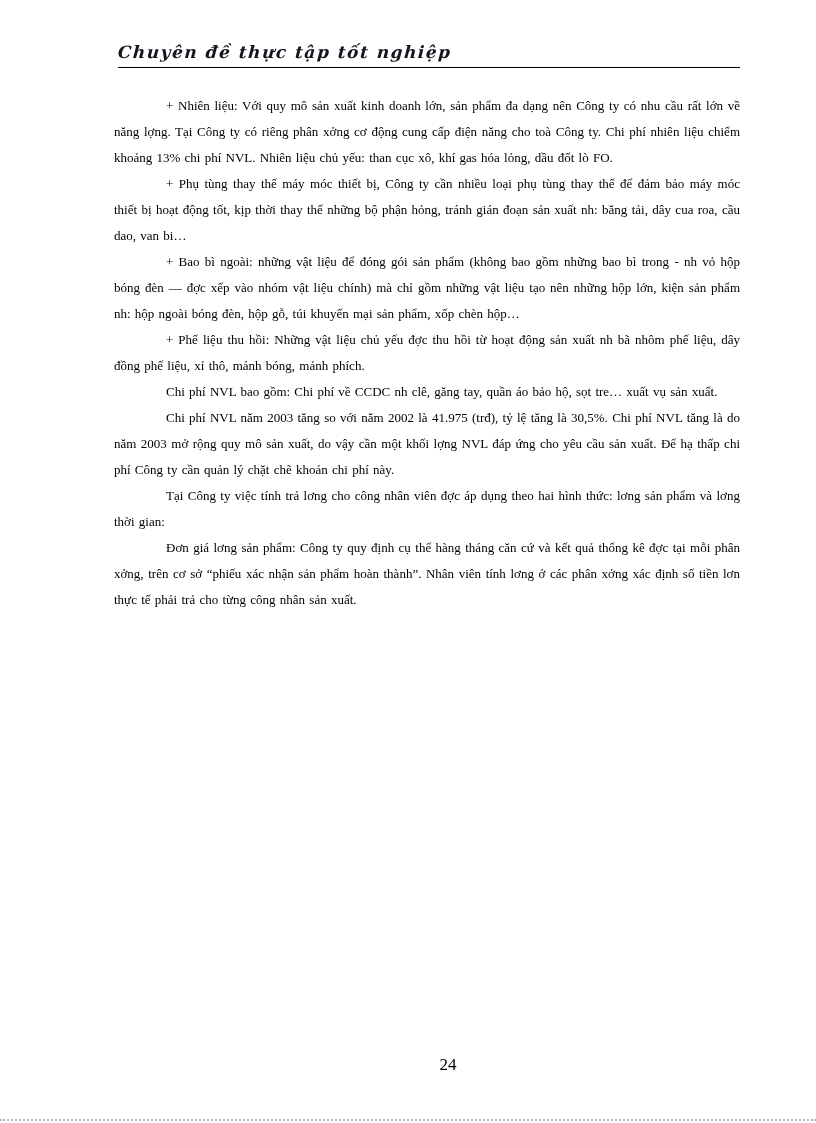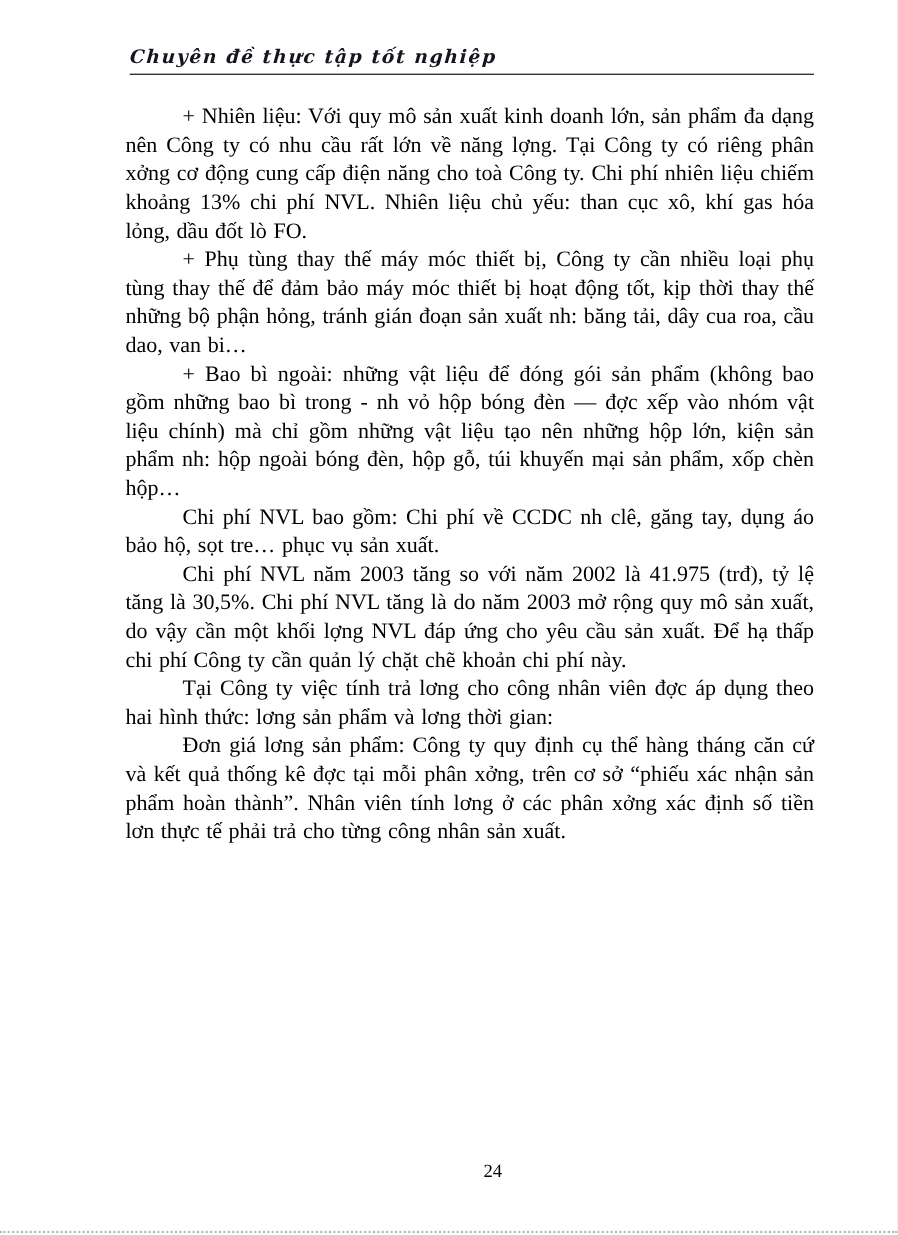--- a/index.html
+++ b/index.html
@@ -43,21 +43,21 @@
       color: #15151f;
       transform: skewX(-4deg);
     }
 
     
     .doc-body {
       position: absolute;
       left: 114px;
       top: 93px;
       width: 626px;
-      font-size: 20px;
+      font-size: 13px;
       line-height: 26px;
       text-align: justify;
       word-spacing: 1px;
     }
     .doc-body p {
       margin: 0;
       padding: 0;
       text-indent: 52px;
     }
 
@@ -87,21 +87,22 @@
 <div class="page">
 
   <div class="page-header">
     <span class="header-title">Chuyên đề thực tập tốt nghiệp</span>
   </div>
 
   <div class="doc-body">
     <p>+ Nhiên liệu: Với quy mô sản xuất kinh doanh lớn, sản phẩm đa dạng nên Công ty có nhu cầu rất lớn về năng lợng. Tại Công ty có riêng phân xởng cơ động cung cấp điện năng cho toà Công ty. Chi phí nhiên liệu chiếm khoảng 13% chi phí NVL. Nhiên liệu chủ yếu: than cục xô, khí gas hóa lỏng, dầu đốt lò FO.</p>
     <p>+ Phụ tùng thay thế máy móc thiết bị, Công ty cần nhiều loại phụ tùng thay thế để đảm bảo máy móc thiết bị hoạt động tốt, kịp thời thay thế những bộ phận hỏng, tránh gián đoạn sản xuất nh: băng tải, dây cua roa, cầu dao, van bi…</p>
     <p>+ Bao bì ngoài: những vật liệu để đóng gói sản phẩm (không bao gồm những bao bì trong - nh vỏ hộp bóng đèn — đợc xếp vào nhóm vật liệu chính) mà chỉ gồm những vật liệu tạo nên những hộp lớn, kiện sản phẩm nh: hộp ngoài bóng đèn, hộp gỗ, túi khuyến mại sản phẩm, xốp chèn hộp…</p>
-    <p>Chi phí NVL bao gồm: Chi phí về CCDC nh clê, găng tay, dụng áo bảo hộ, sọt tre… phục vụ sản xuất.</p>
+    <p>+ Phế liệu thu hồi: Những vật liệu chủ yếu đợc thu hồi từ hoạt động sản xuất nh bã nhôm phế liệu, dây đồng phế liệu, xỉ thô, mảnh bóng, mảnh phích.</p>
+    <p>Chi phí NVL bao gồm: Chi phí về CCDC nh clê, găng tay, quần áo bảo hộ, sọt tre… xuất vụ sản xuất.</p>
     <p>Chi phí NVL năm 2003 tăng so với năm 2002 là 41.975 (trđ), tỷ lệ tăng là 30,5%. Chi phí NVL tăng là do năm 2003 mở rộng quy mô sản xuất, do vậy cần một khối lợng NVL đáp ứng cho yêu cầu sản xuất. Để hạ thấp chi phí Công ty cần quản lý chặt chẽ khoản chi phí này.</p>
     <p>Tại Công ty việc tính trả lơng cho công nhân viên đợc áp dụng theo hai hình thức: lơng sản phẩm và lơng thời gian:</p>
     <p>Đơn giá lơng sản phẩm: Công ty quy định cụ thể hàng tháng căn cứ và kết quả thống kê đợc tại mỗi phân xởng, trên cơ sở “phiếu xác nhận sản phẩm hoàn thành”. Nhân viên tính lơng ở các phân xởng xác định số tiền lơn thực tế phải trả cho từng công nhân sản xuất.</p>
   </div>
 
   <div class="page-footer">
     <span>24</span>
   </div>
 
   <div class="page-bottom-edge"></div>

